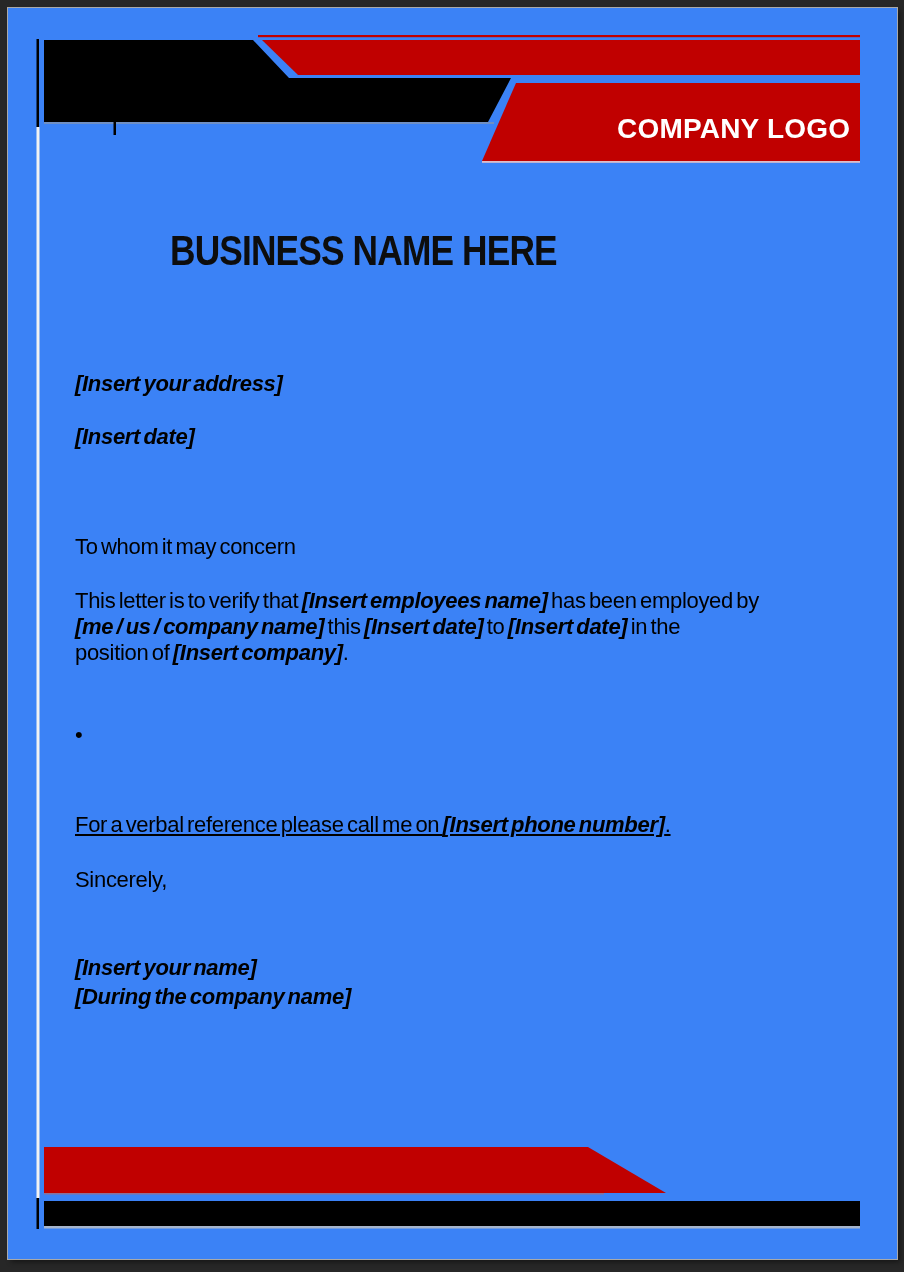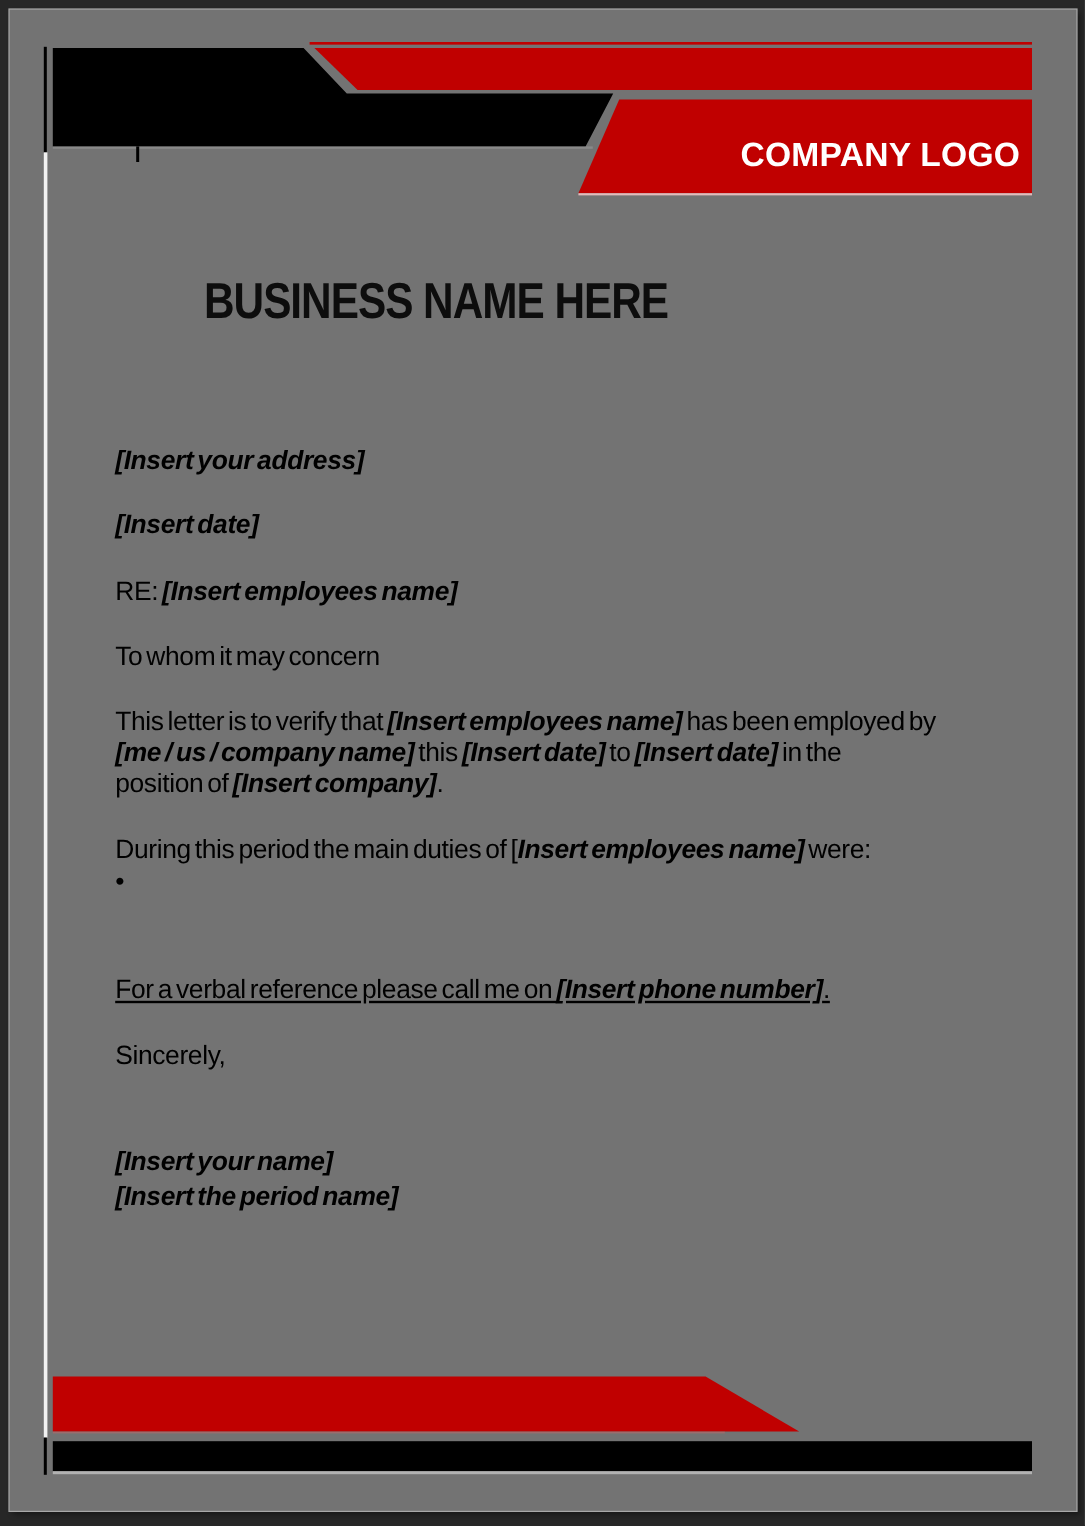--- a/index.html
+++ b/index.html
@@ -5,26 +5,26 @@
   html,body{margin:0;padding:0;}
   body{
     width:904px;height:1272px;
     background:#272727;
     overflow:hidden;
     position:relative;
     font-family:"Liberation Sans","DejaVu Sans",sans-serif;
   }
   .page{
     position:absolute;left:8px;top:8px;width:889px;height:1251px;
-    background:#737373;
+    background:#3b82f6;
     box-shadow:0 0 0 1px #a9a9a9, 3px 3px 5px rgba(0,0,0,0.45);
   }
   .shapes{position:absolute;left:0;top:0;width:889px;height:1251px;display:block;}
   .txt{position:absolute;white-space:nowrap;color:#000;}
-  .body-txt{font-size:22px;line-height:26px;letter-spacing:-0.3px;word-spacing:-2.5px;margin-left:21px;}
+  .body-txt{font-size:22px;line-height:26px;letter-spacing:-0.3px;word-spacing:-2.5px;}
   .ph{font-weight:700;font-style:italic;}
   .heading{
     left:162px;top:221px;
     font-size:42px;font-weight:700;line-height:44px;letter-spacing:-1px;
     color:#0d0d0d;
     transform:scaleX(0.84);transform-origin:left center;
   }
   .logo-text{
     left:609px;top:104px;
     font-size:28px;font-weight:700;line-height:34px;letter-spacing:0.2px;
@@ -58,42 +58,36 @@
   </svg>
 
   <div class="txt logo-text">COMPANY LOGO</div>
 
   <div class="txt heading">BUSINESS NAME HERE</div>
 
   <div class="txt body-txt ph" style="left:67px;top:363px;">[Insert your address]</div>
 
   <div class="txt body-txt ph" style="left:67px;top:416px;">[Insert date]</div>
 
-  <div class="txt body-txt" style="left:67px;top:472px;">
-    <span>RE: </span><span class="ph">[Insert employees name]</span>
-  </div>
 
   <div class="txt body-txt" style="left:67px;top:526px;">To whom it may concern</div>
 
   <div class="txt body-txt para" style="left:67px;top:580px;">
     <div><span>This letter is to verify that </span><span class="ph">[Insert employees name]</span><span> has been employed by</span></div>
     <div><span class="ph">[me / us / company name]</span><span> this </span><span class="ph">[Insert date]</span><span> to </span><span class="ph">[Insert date]</span><span> in the</span></div>
     <div><span>position of </span><span class="ph">[Insert company]</span><span>.</span></div>
   </div>
 
-  <div class="txt body-txt" style="left:67px;top:687px;">
-    <span>During this period the main duties of [</span><span class="ph">Insert employees name]</span><span> were:</span>
-  </div>
 
   <div class="txt body-txt" style="left:67px;top:714px;">•</div>
 
   <div class="txt body-txt" style="left:67px;top:804px;text-decoration:underline;">
     <span>For a verbal reference please call me on </span><span class="ph">[Insert phone number]</span><span>.</span>
   </div>
 
   <div class="txt body-txt" style="left:67px;top:859px;text-align:right;">Sincerely,</div>
 
   <div class="txt body-txt sig" style="left:67px;top:946px;">
     <div class="ph">[Insert your name]</div>
-    <div class="ph">[Insert the period name]</div>
+    <div class="ph">[During the company name]</div>
   </div>
 
 </div>
 
 </body></html>

